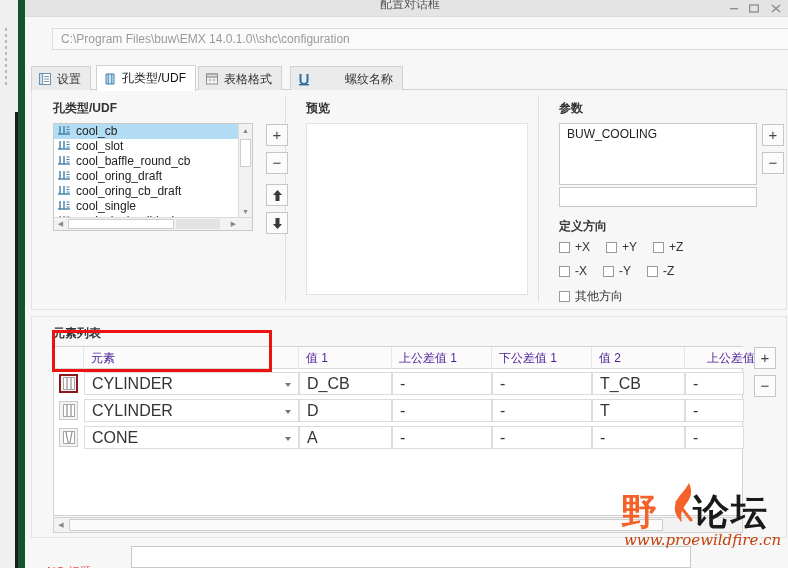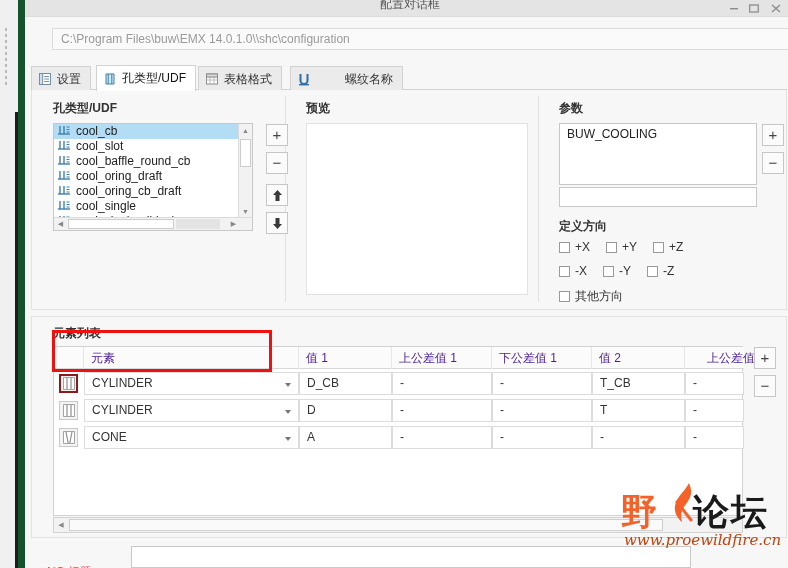--- a/index.html
+++ b/index.html
@@ -279,21 +279,21 @@
     border-right: 1px solid #e6e6e6;
     white-space: nowrap;
   }
   .grow {
     position: absolute; left: 0; width: 690px; height: 27px;
   }
   .gcell {
     position: absolute; top: 2px; height: 23px;
     background: #ffffff;
     border: 1px solid #dcdcdc;
-    font-size: 12px; color: #333;
+    font-size: 16px; color: #333;
     line-height: 21px;
     padding-left: 7px;
     white-space: nowrap;
   }
   .gcell.combo::after {
     content: "";
     position: absolute; right: 7px; top: 10px;
     border-left: 3.5px solid transparent;
     border-right: 3.5px solid transparent;
     border-top: 4px solid #777;

